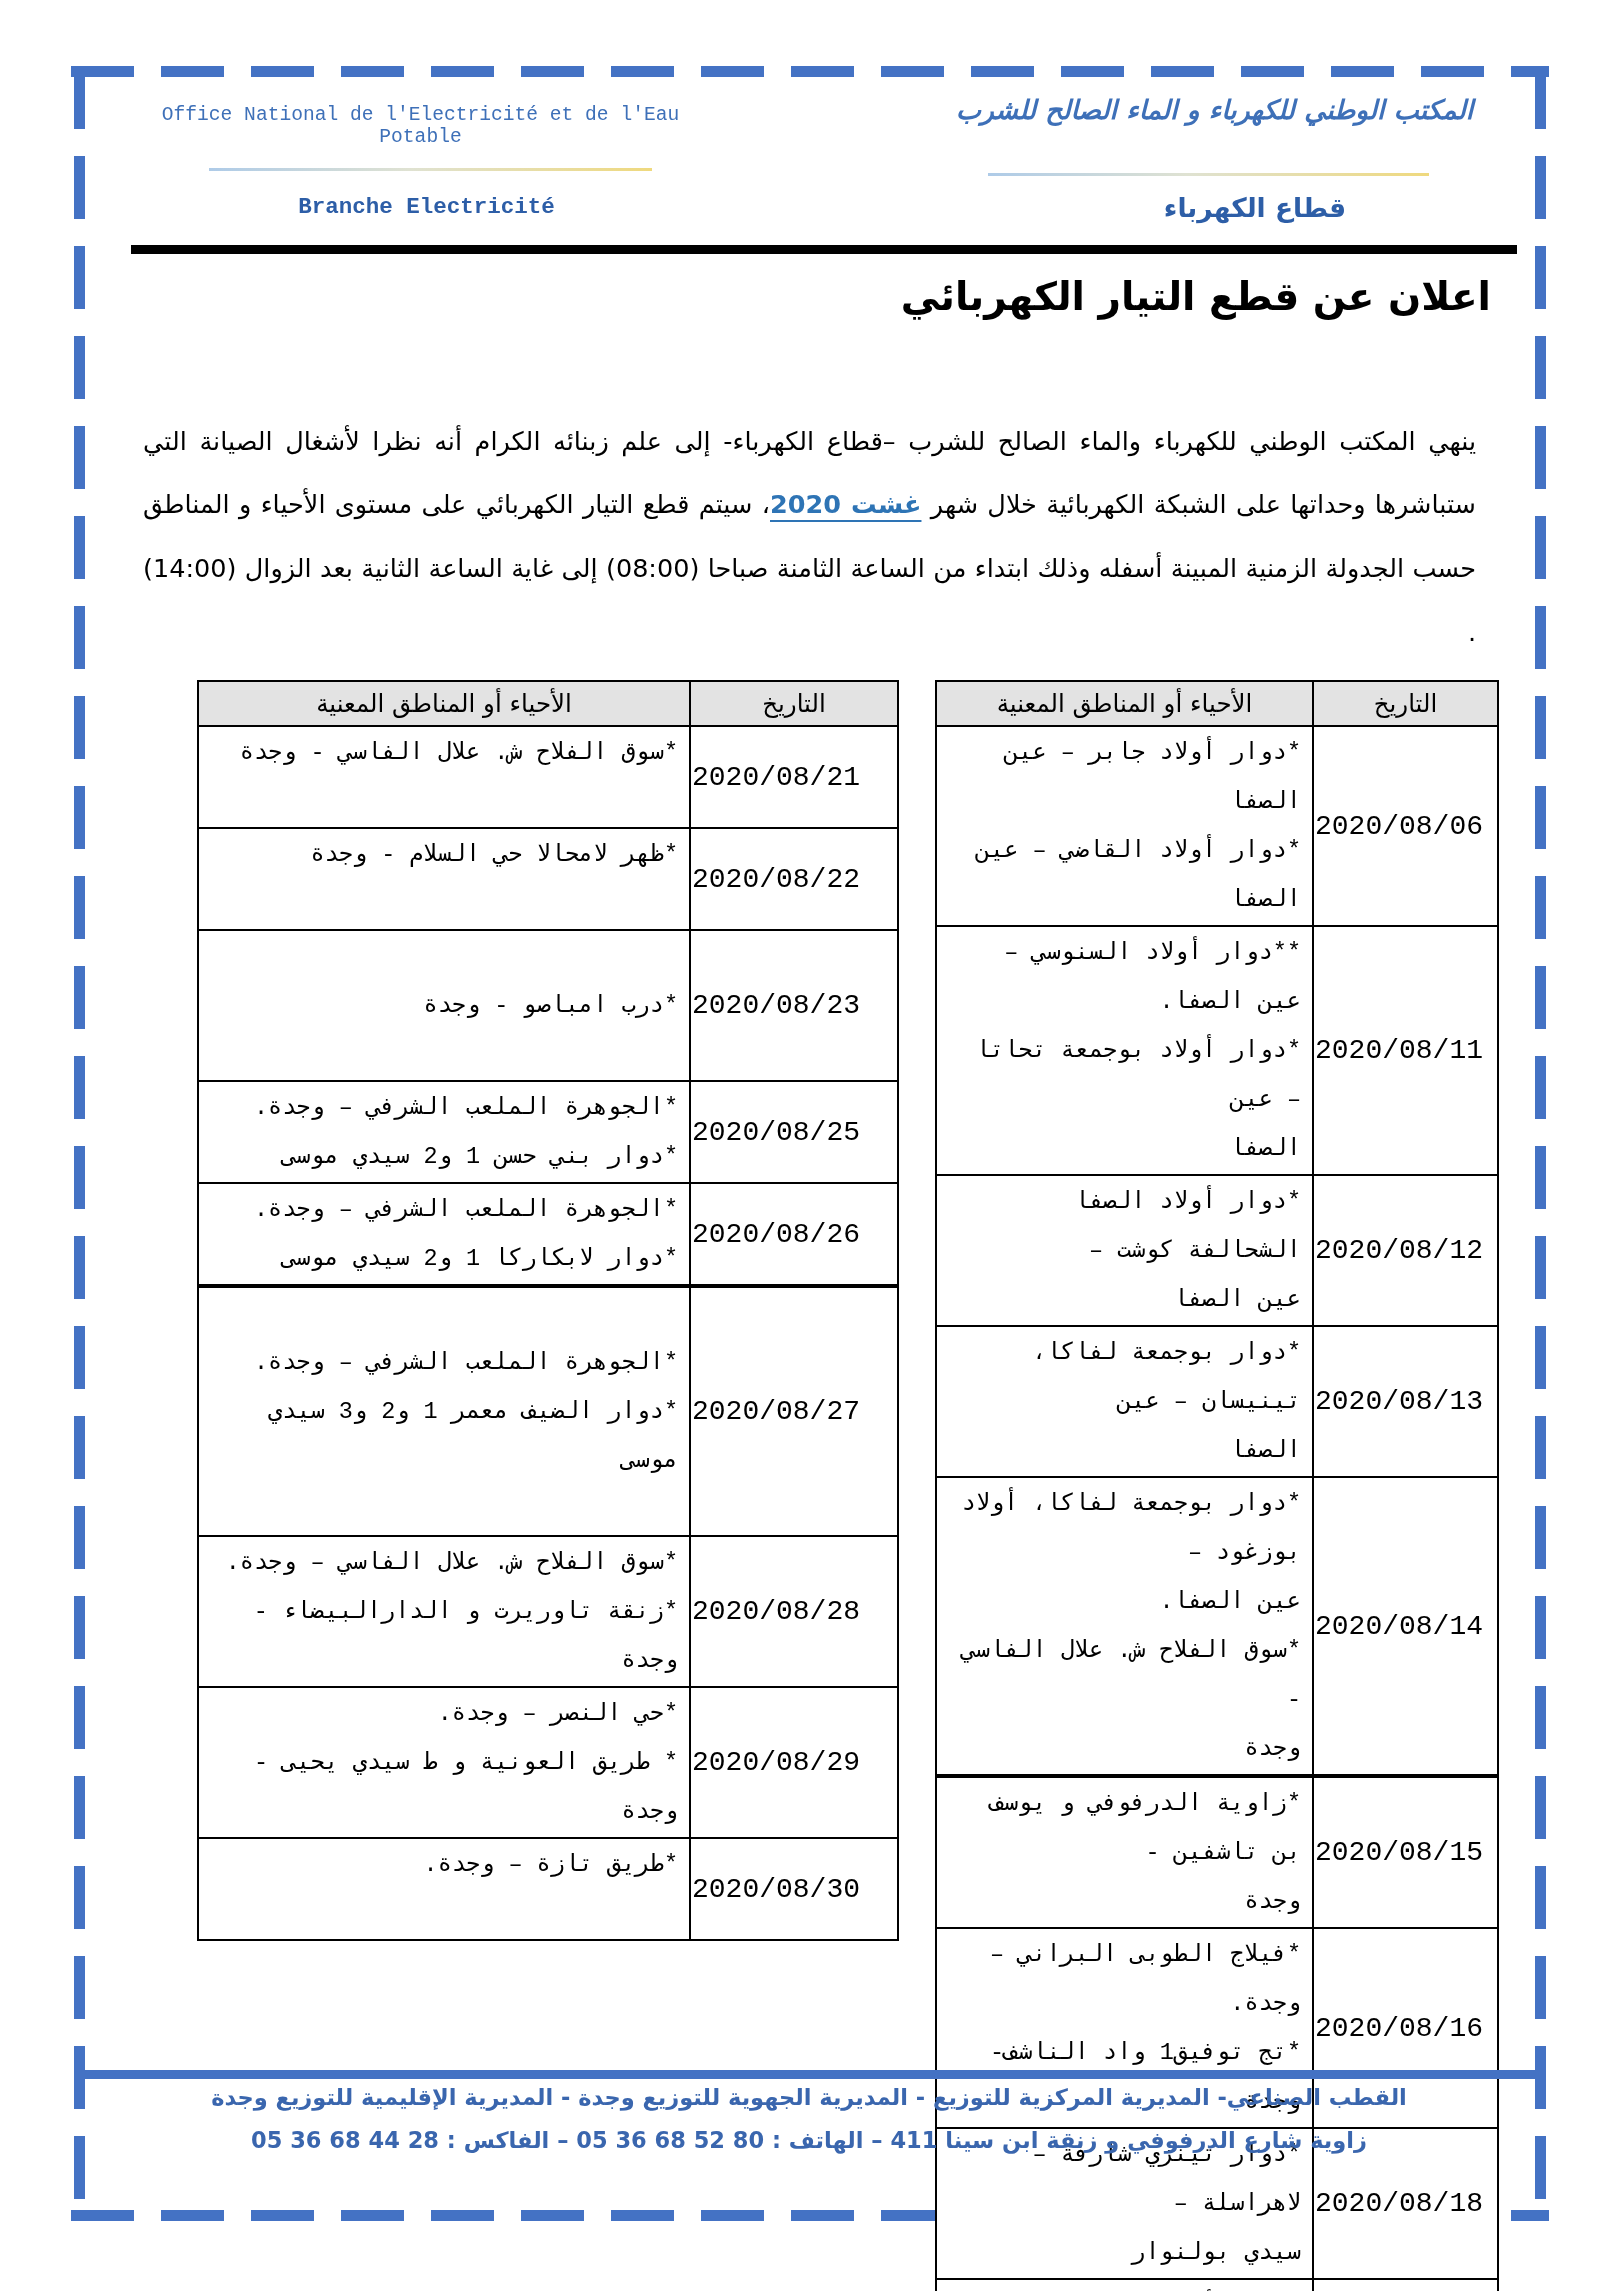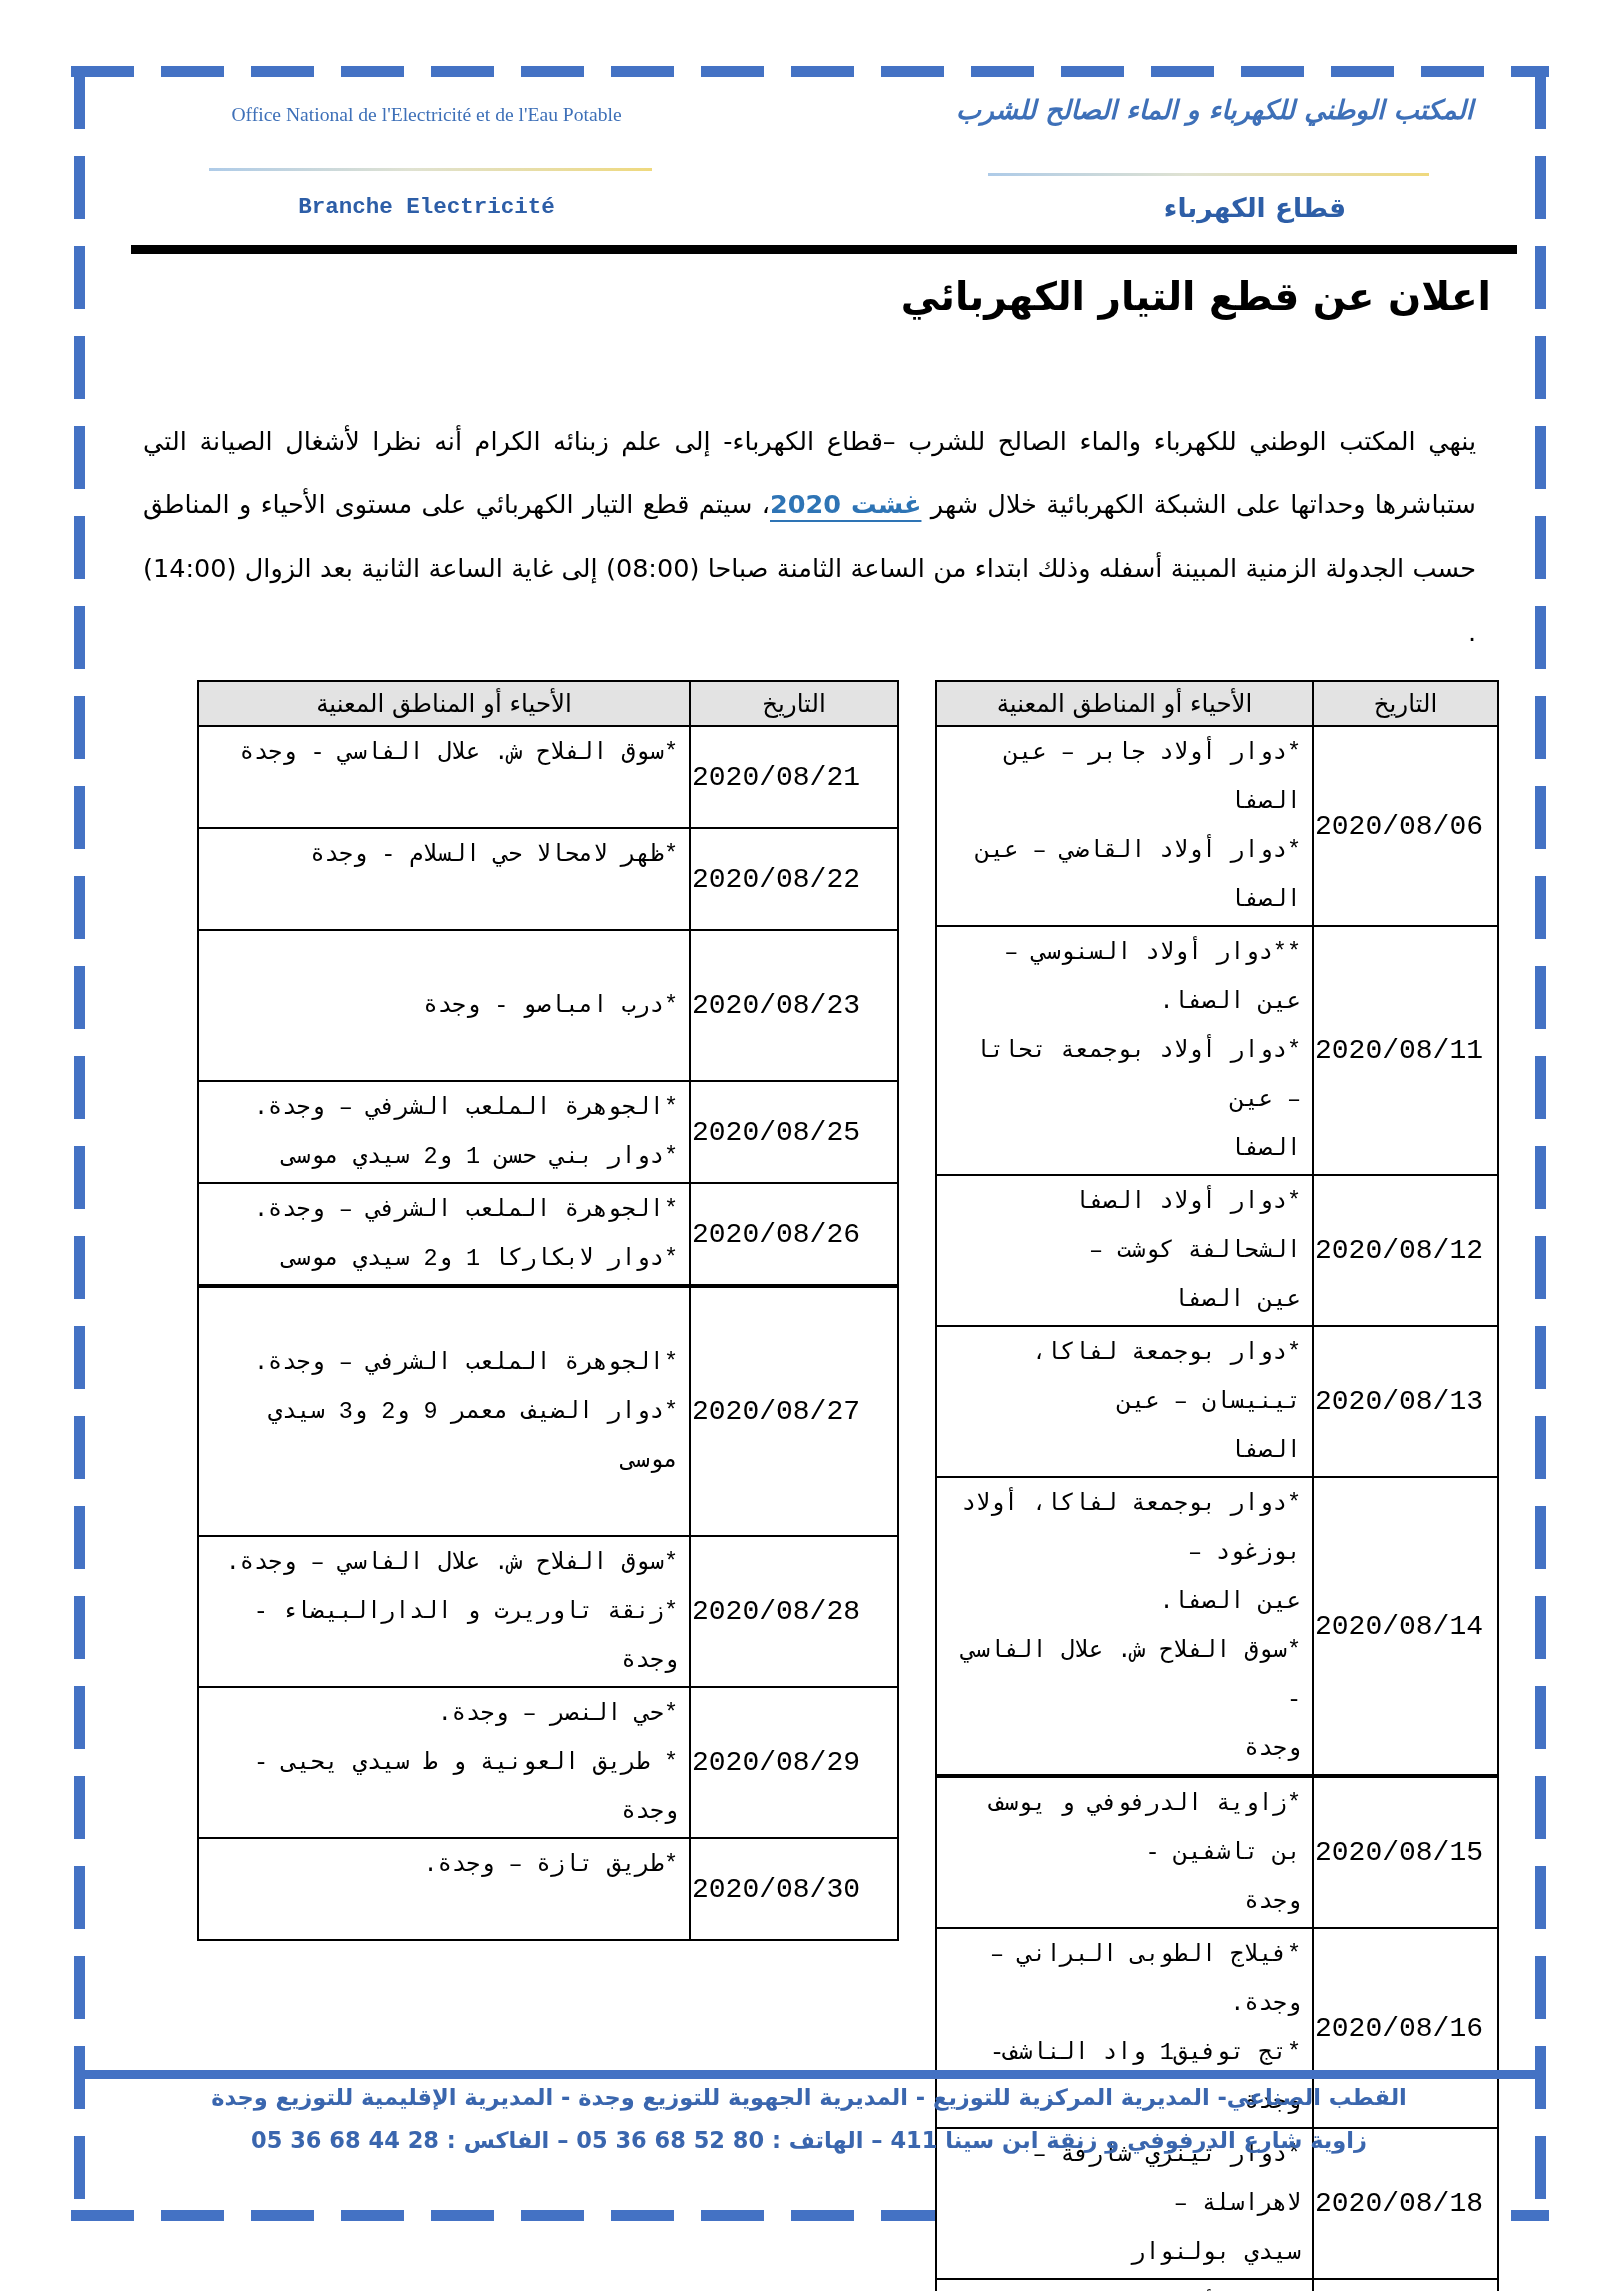--- a/index.html
+++ b/index.html
@@ -15,22 +15,22 @@
   .bd-h{height:10.8px;left:71px;width:1478px;
     background-image:repeating-linear-gradient(to right,var(--blue) 0 63px,transparent 63px 90px);}
   .bd-top{top:66px;}
   .bd-bottom{top:2210px;}
   .bd-v{width:10.8px;top:66px;height:2155px;
     background-image:repeating-linear-gradient(to bottom,var(--blue) 0 63px,transparent 63px 90px);}
   .bd-left{left:74px;}
   .bd-right{left:1535px;}
 
   
-  .org-fr{position:absolute;left:157px;top:104px;width:539px;text-align:center;
-    font-family:Liberation Serif, serif;font-size:19.6px;color:var(--logoBlue);}
+  .org-fr{position:absolute;left:151px;top:104px;width:539px;text-align:center;
+    font-family:Liberation Mono, monospace;font-size:19.6px;color:var(--logoBlue);}
   .org-ar{position:absolute;left:956px;top:94px;width:490px;text-align:center;
     font-weight:bold;font-style:italic;font-size:26.5px;color:var(--logoBlue);white-space:nowrap;}
   .ul{position:absolute;height:2.9px;background:linear-gradient(to right,#AECBE8 0%,#DFE2D2 45%,#EFD97E 100%);}
   .ul-fr{left:209px;top:168px;width:443px;}
   .ul-ar{left:988px;top:173px;width:441px;}
   .branch-fr{position:absolute;left:157px;top:194px;width:539px;text-align:center;
     font-family:Liberation Mono, monospace;font-weight:bold;font-size:22.5px;color:var(--branchBlue);}
   .branch-ar{position:absolute;left:1010px;top:192px;width:490px;text-align:center;
     font-weight:bold;font-size:26.5px;color:var(--branchBlue);}
   .hdr-rule{position:absolute;left:131px;top:245px;width:1386px;height:8.8px;background:#000;}
@@ -128,21 +128,21 @@
           <td class="areas">
             <div class="line">*الجوهرة الملعب الشرفي – وجدة.</div>
             <div class="line">*دوار لابكاركا 1 و2 سيدي موسى</div>
           </td>
         </tr>
         <tr>
           <td class="date">2020/08/27</td>
           <td class="areas">
             <div class="line">&nbsp;</div>
             <div class="line">*الجوهرة الملعب الشرفي – وجدة.</div>
-            <div class="line">*دوار الضيف معمر 9 و2 و3 سيدي موسى</div>
+            <div class="line">*دوار الضيف معمر 1 و2 و3 سيدي موسى</div>
             <div class="line">&nbsp;</div>
           </td>
         </tr>
         <tr>
           <td class="date">2020/08/28</td>
           <td class="areas">
             <div class="line">*سوق الفلاح ش. علال الفاسي – وجدة.</div>
             <div class="line">*زنقة تاوريرت و الدارالبيضاء - وجدة</div>
           </td>
         </tr>

